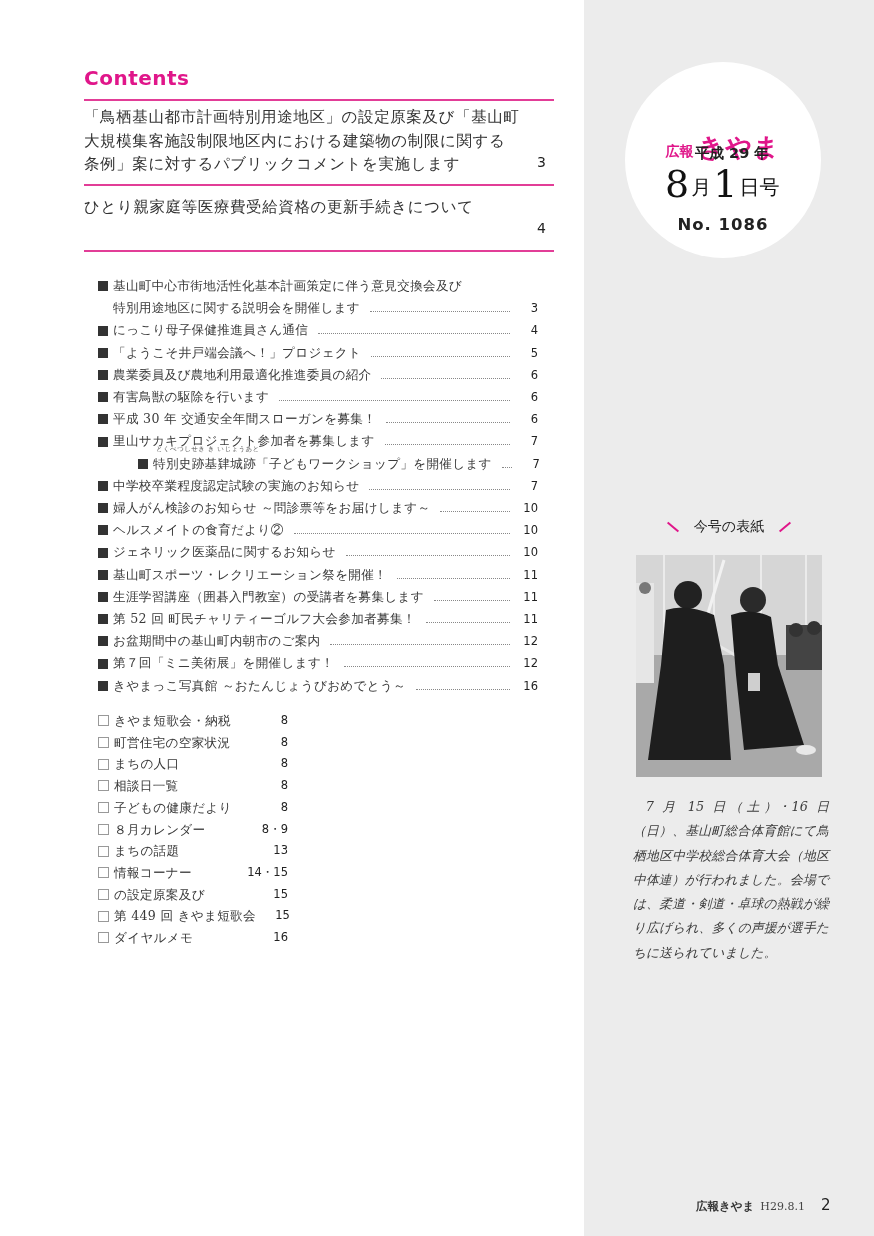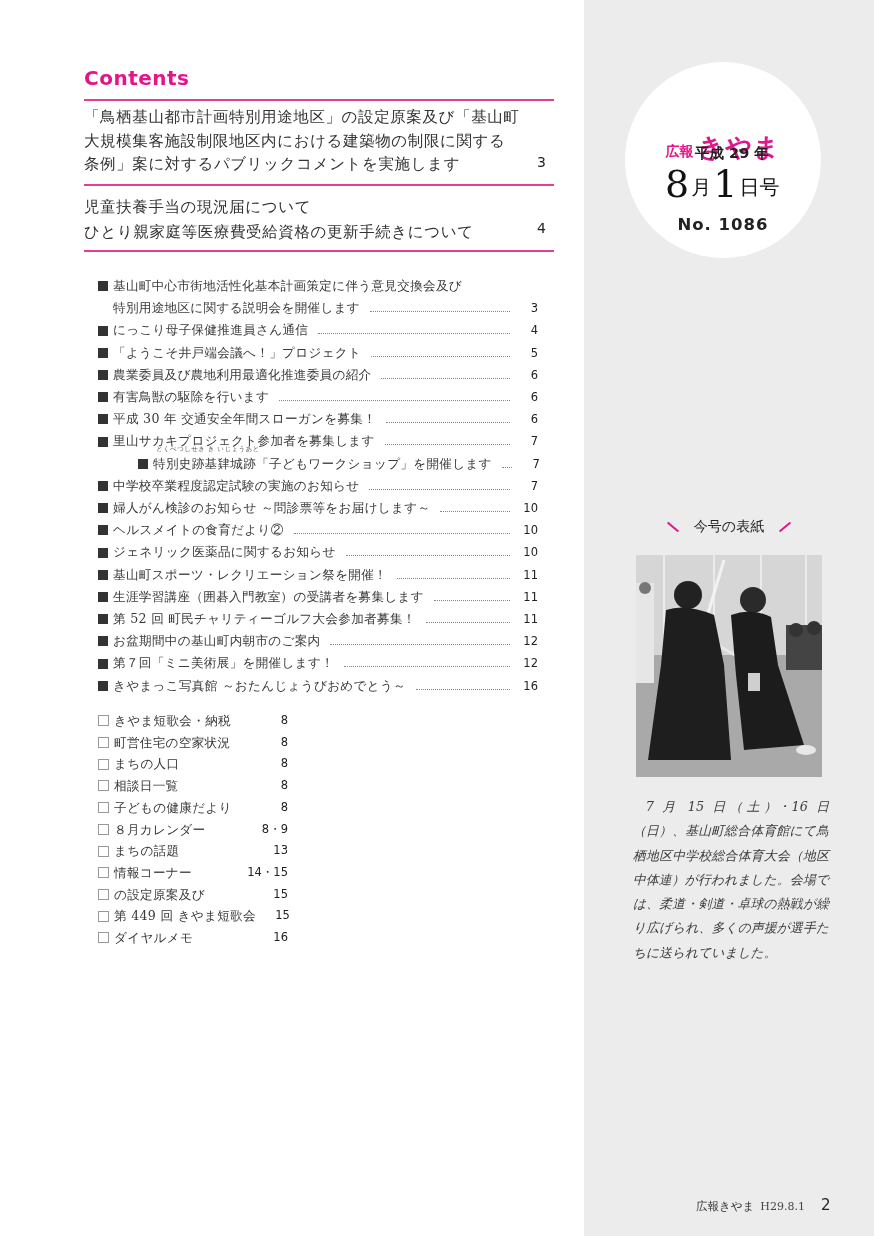--- a/index.html
+++ b/index.html
@@ -68,21 +68,21 @@
   .cover-heading .slash { display: inline-block; width: 14px; height: 2px; background: #e0168a; vertical-align: middle; margin: 0 14px; }
   .cover-heading .slash.l { transform: rotate(40deg); }
   .cover-heading .slash.r { transform: rotate(-40deg); }
   .photo {
     position: absolute; left: 636px; top: 555px; width: 186px; height: 222px; overflow: hidden;
     background: linear-gradient(#d8d8d8 0%, #cfcfcf 45%, #b5b5b5 60%, #9c9c9c 100%);
   }
   .caption { position: absolute; left: 633px; top: 795px; width: 196px; font-size: 12.8px; line-height: 24.3px; color: #3a3a3a; text-align: justify; }
   .caption p { margin: 0; text-indent: 1em; font-style: italic; }
   .footer { position: absolute; left: 696px; top: 1195px; white-space: nowrap; }
-  .footer .brand { font-family: "DejaVu Sans", "Liberation Sans", sans-serif; font-weight: normal; font-size: 11.5px; color: #333; }
+  .footer .brand { font-family: "DejaVu Sans", "Liberation Sans", sans-serif; font-weight: bold; font-size: 11.5px; color: #333; }
   .footer .date { font-family: "DejaVu Serif", "Liberation Serif", serif; font-size: 11px; color: #444; margin-left: 6px; }
   .footer .page { font-family: "DejaVu Sans", "Liberation Sans", sans-serif; font-size: 15px; color: #222; margin-left: 16px; }
 </style>
 </head>
 <body>
 
 <div class="sidebar"></div>
 
 <h1 class="contents-title">Contents</h1>
 
@@ -91,21 +91,20 @@
 <div class="feature" style="top:106px; height:72px">
   <span class="ln">「鳥栖基山都市計画特別用途地区」の設定原案及び「基山町</span>
   <span class="ln">大規模集客施設制限地区内における建築物の制限に関する</span>
   <span class="ln">条例」案に対するパブリックコメントを実施します</span>
   <span class="pg" style="bottom:4px">3</span>
 </div>
 
 <div class="pink-rule" style="top:184px"></div>
 
 <div class="feature" style="top:195px; height:50px; line-height:25px">
-  <span class="ln">児童扶養手当の現況届について</span>
   <span class="ln">ひとり親家庭等医療費受給資格の更新手続きについて</span>
   <span class="pg" style="bottom:4px">4</span>
 </div>
 
 <div class="pink-rule" style="top:250px"></div>
 
 <ul class="toc">
   <li class="two-line">
     <div class="row">
       <span class="sq"></span>

